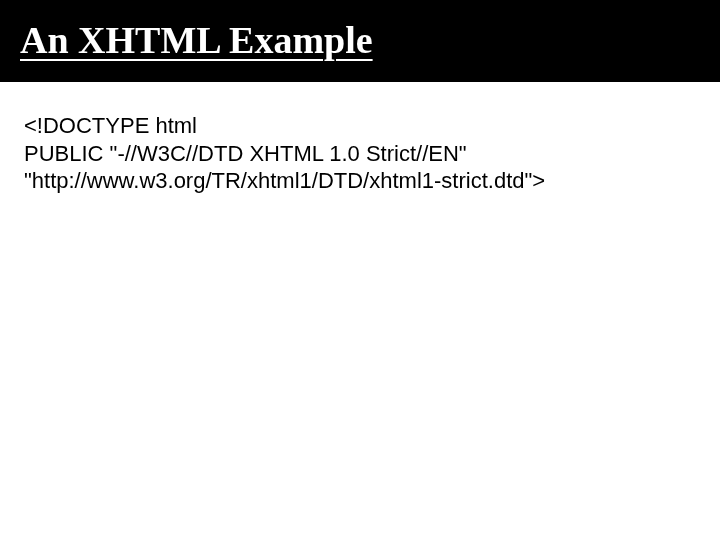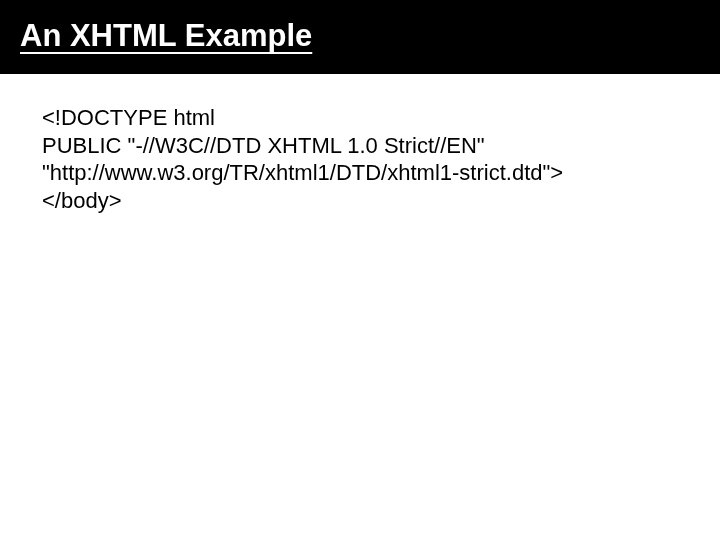--- a/index.html
+++ b/index.html
@@ -13,41 +13,41 @@
     background: #ffffff;
     font-family: Arial, Helvetica, sans-serif;
     overflow: hidden;
   }
   .header {
     background: #000000;
     color: #ffffff;
     padding: 18px 20px 20px 20px;
   }
   .title {
-    font-size: 31px;
+    font-size: 38px;
     font-weight: bold;
     text-decoration: underline;
     text-decoration-thickness: 2px;
     text-underline-offset: 6px;
+    font-family: Liberation Serif, serif;
   }
   .content {
-    padding: 30px 42px;
+    padding: 30px 24px;
     font-size: 22px;
     line-height: 1.25;
     color: #000000;
   }
   .code-line {
     white-space: pre;
   }
 </style>
 </head>
 <body>
 
 <div class="header">
   <div class="title">An XHTML Example</div>
 </div>
 
 <div class="content">
   <div class="code-line">&lt;!DOCTYPE html</div>
   <div class="code-line">PUBLIC "-//W3C//DTD XHTML 1.0 Strict//EN"</div>
   <div class="code-line">"http://www.w3.org/TR/xhtml1/DTD/xhtml1-strict.dtd"&gt;</div>
-  <div class="code-line">&lt;/body&gt;</div>
 </div>
 
 </body></html>

